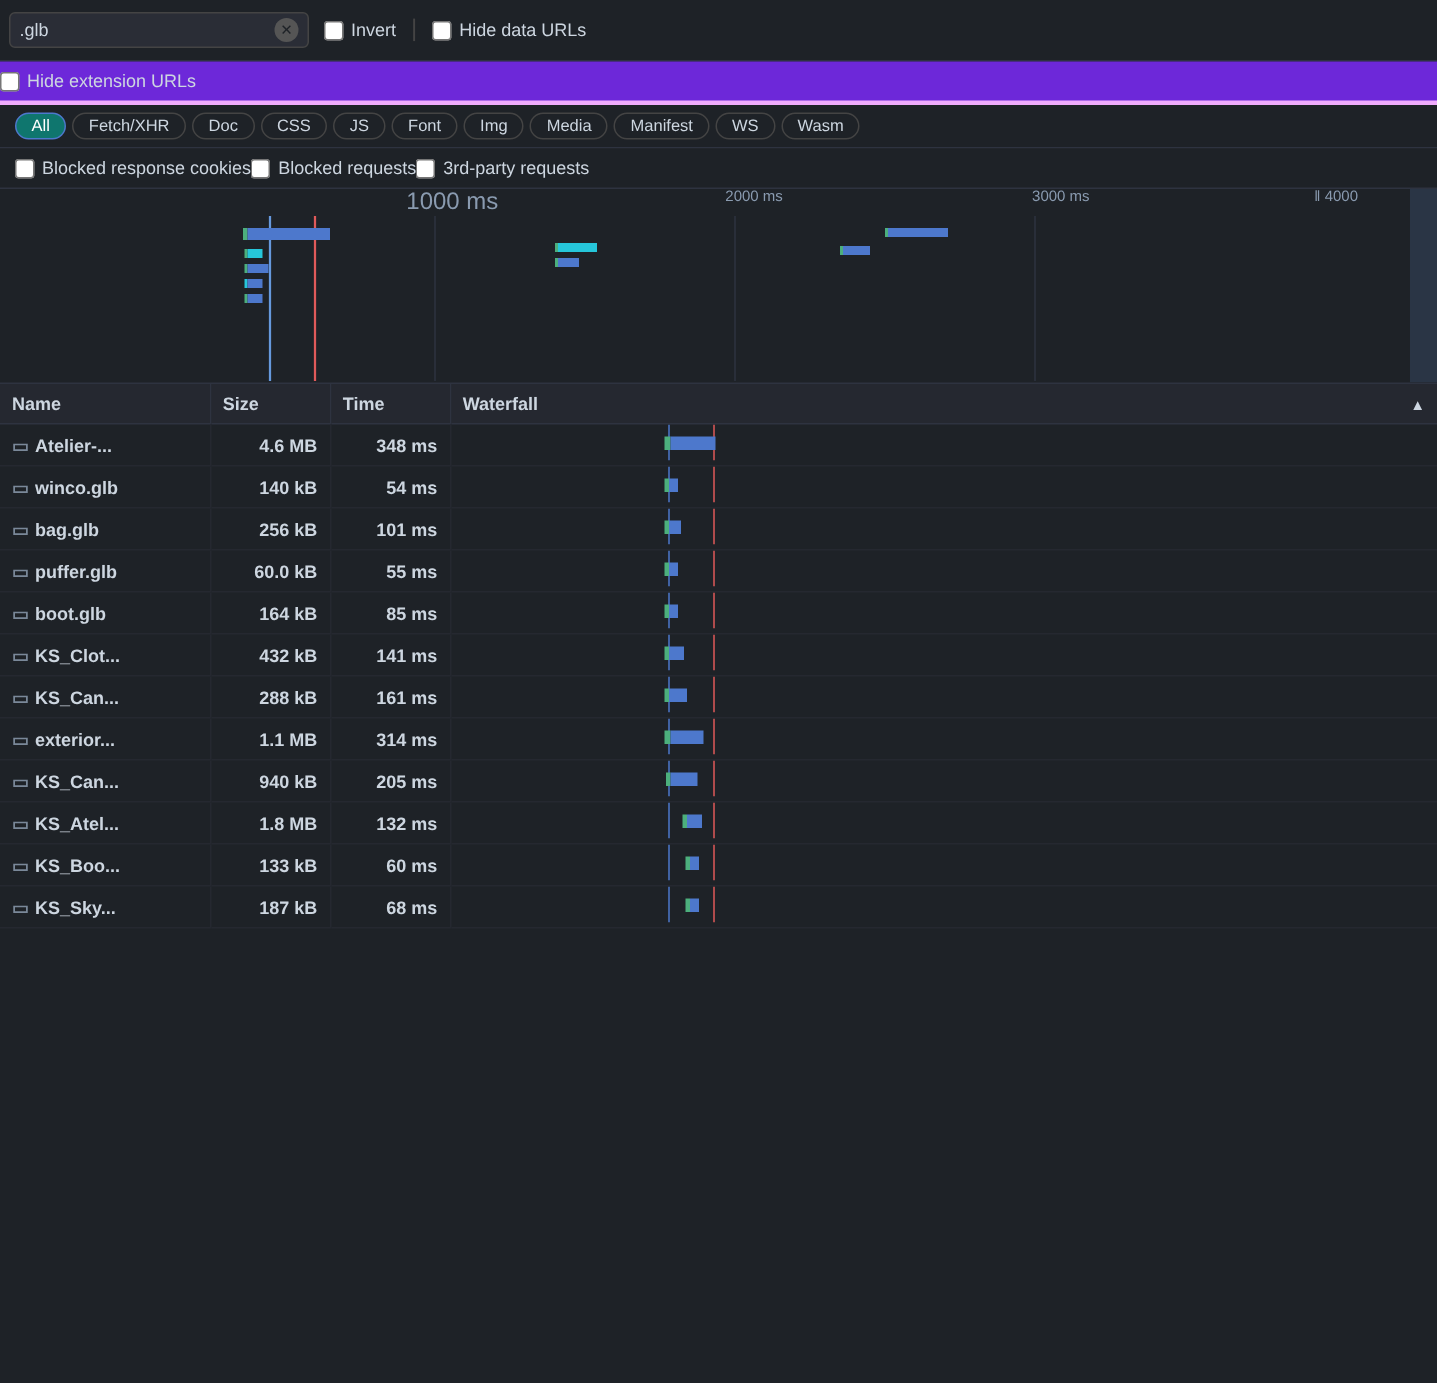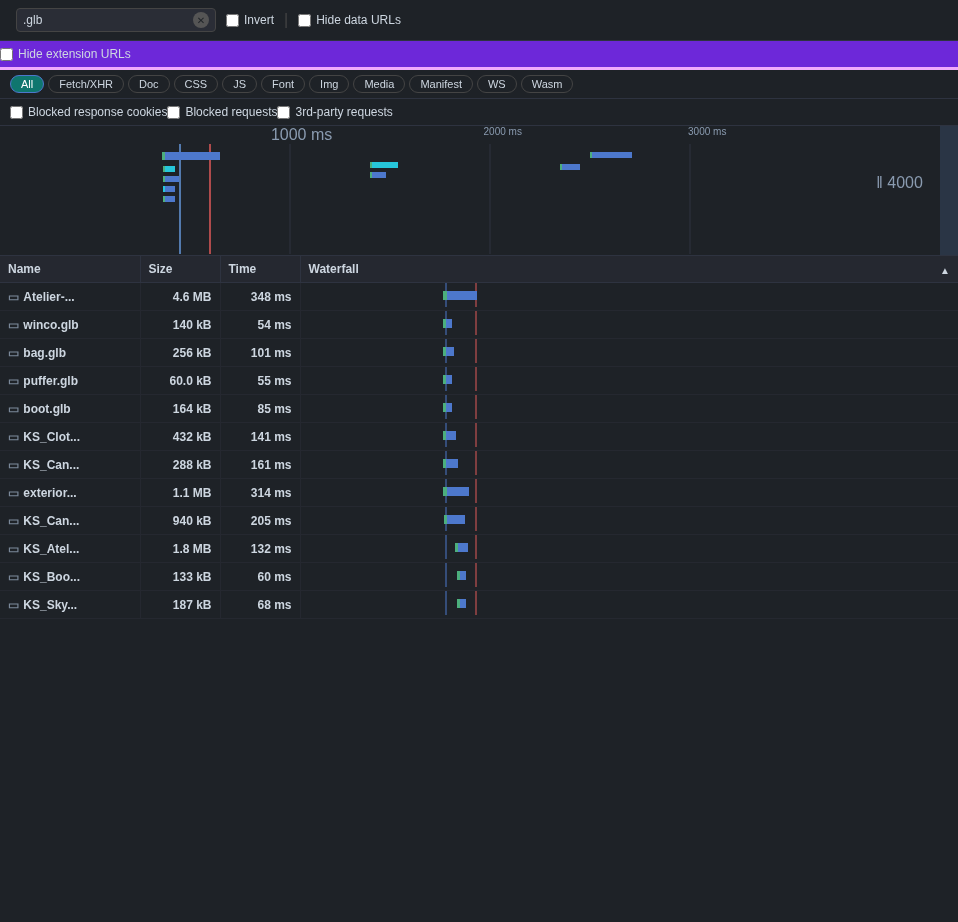--- a/index.html
+++ b/index.html
@@ -10,21 +10,21 @@
       font-size: 12px;
       width: 958px;
       min-height: 922px;
     }
 
     
     .top-bar {
       display: flex;
       align-items: center;
       gap: 10px;
-      padding: 8px 16px;
+      padding: 8px 6px;
       background: #1e2227;
       border-bottom: 1px solid #2e3340;
     }
     .search-box {
       display: flex;
       align-items: center;
       background: #2a2d36;
       border: 1px solid #444;
       border-radius: 4px;
       padding: 3px 6px;
@@ -256,21 +256,21 @@
   </label>
 </div>
 
 <div class="timeline-area">
   <div class="timeline-labels">
     <div style="width:140px;"></div>
     <div style="flex:1; display:flex; position:relative;">
       <span style="position:absolute; left:16%; font-size:16px; color:#8a9bb0;">1000 ms</span>
       <span style="position:absolute; left:42%; font-size:10px; color:#8a9bb0;">2000 ms</span>
       <span style="position:absolute; left:67%; font-size:10px; color:#8a9bb0;">3000 ms</span>
-      <span style="position:absolute; left:90%; font-size:16px; color:#8a9bb0;margin-top:48px;">‖ 4000</span>
+      <span style="position:absolute; left:90%; font-size:10px; color:#8a9bb0;">‖ 4000</span>
     </div>
   </div>
 
   <svg width="100%" height="110" style="position:absolute; top:18px;">
 
     <line x1="290" y1="0" x2="290" y2="110" stroke="#2e3340" stroke-width="1"></line>
     <line x1="490" y1="0" x2="490" y2="110" stroke="#2e3340" stroke-width="1"></line>
     <line x1="690" y1="0" x2="690" y2="110" stroke="#2e3340" stroke-width="1"></line>
 
     <line x1="210" y1="0" x2="210" y2="110" stroke="#e05a5a" stroke-width="1.5"></line>

